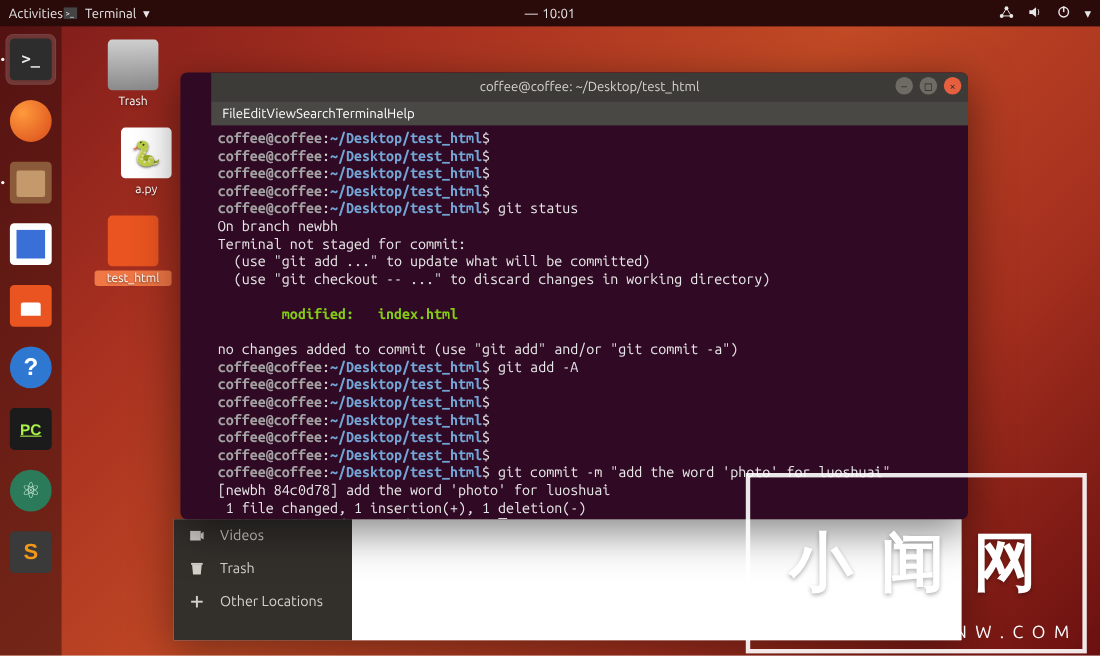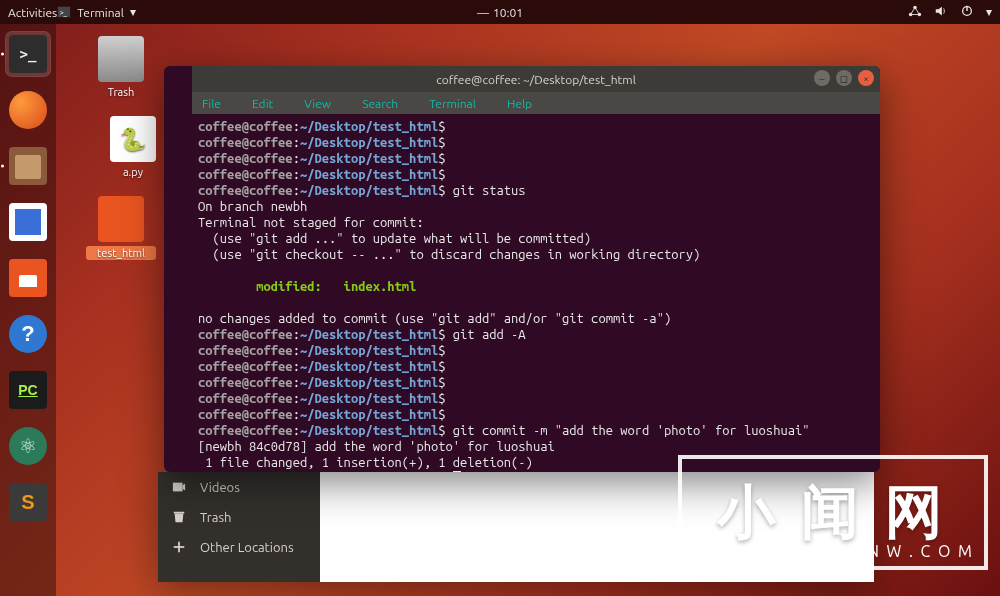--- a/index.html
+++ b/index.html
@@ -75,21 +75,21 @@
   .termwin {
     position:absolute; left:164px; top:66px; width:716px; height:406px;
     background:#300a24; border-radius:6px; overflow:hidden;
     box-shadow:0 10px 40px rgba(0,0,0,.5);
     display:flex; flex-direction:column;padding-left:28px;
   }
   .titlebar{ height:26px; background:#3c3b37; display:flex; align-items:center; justify-content:center; color:#d9d4cf; font-size:12px; position:relative;}
   .winbtns{ position:absolute; right:6px; top:4px; display:flex; gap:6px;}
   .winbtn{ width:16px; height:16px; border-radius:50%; display:flex; align-items:center; justify-content:center; font-size:10px; color:#2a2a2a;}
   .wb-min{ background:#6e6b64;} .wb-max{ background:#6e6b64;} .wb-close{ background:#e65f3f;}
-  .menubar{ height:22px; background:#494844; display:flex; align-items:center; gap:31px; padding:0 10px; color:#14b8a6; font-size:12px;}
+  .menubar{ height:22px; background:#494844; display:flex; align-items:center; gap:0; padding:0 10px; color:#ffffff; font-size:12px;}
   .menubar span{cursor:default;}
   .term{
     flex:1; padding:4px 6px; font:13px/16px "Ubuntu Mono","DejaVu Sans Mono",monospace;
     color:#e7e7e7; white-space:pre; overflow:hidden;
   }
   .u{color:#a3a3a3; font-weight:bold;}
   .p{color:#73a6d6; font-weight:bold;}
   .d{color:#e7e7e7;}
   .r{color:#84cc16;font-weight:bold;}
   .cursor{ display:inline-block; width:8px; height:14px; border:1px solid #e7e7e7; vertical-align:text-bottom;}
@@ -99,21 +99,21 @@
     position:absolute; left:158px; top:472px; width:716px; height:110px;
     display:flex; background:#f5f5f5; box-shadow:0 10px 40px rgba(0,0,0,.4);
   }
   .fm-side{ width:162px; background:#33302c; color:#d6d1cb; font-size:13px;}
   .fm-item{ display:flex; align-items:center; gap:14px; padding:8px 14px;}
   .fm-item svg{width:14px;height:14px;fill:#d6d1cb;}
   .fm-main{ flex:1; background:#fff;}
 
   
   .wm{
-    position:absolute; right:12px; bottom:26px; width:310px; height:115px;
+    position:absolute; right:12px; bottom:2px; width:310px; height:164px;
     border:4px solid rgba(255,255,255,.9); display:flex; align-items:center; justify-content:center;
     color:#fff;
   }
   .wm-big{ font-size:58px; font-weight:700; letter-spacing:6px; text-align:center; text-shadow:0 2px 4px rgba(0,0,0,.3);}
   .wm-sub{ position:absolute; bottom:6px; right:10px; font-size:16px; letter-spacing:2px;}
 </style>
 </head>
 <body>
 
 <div class="topbar">

